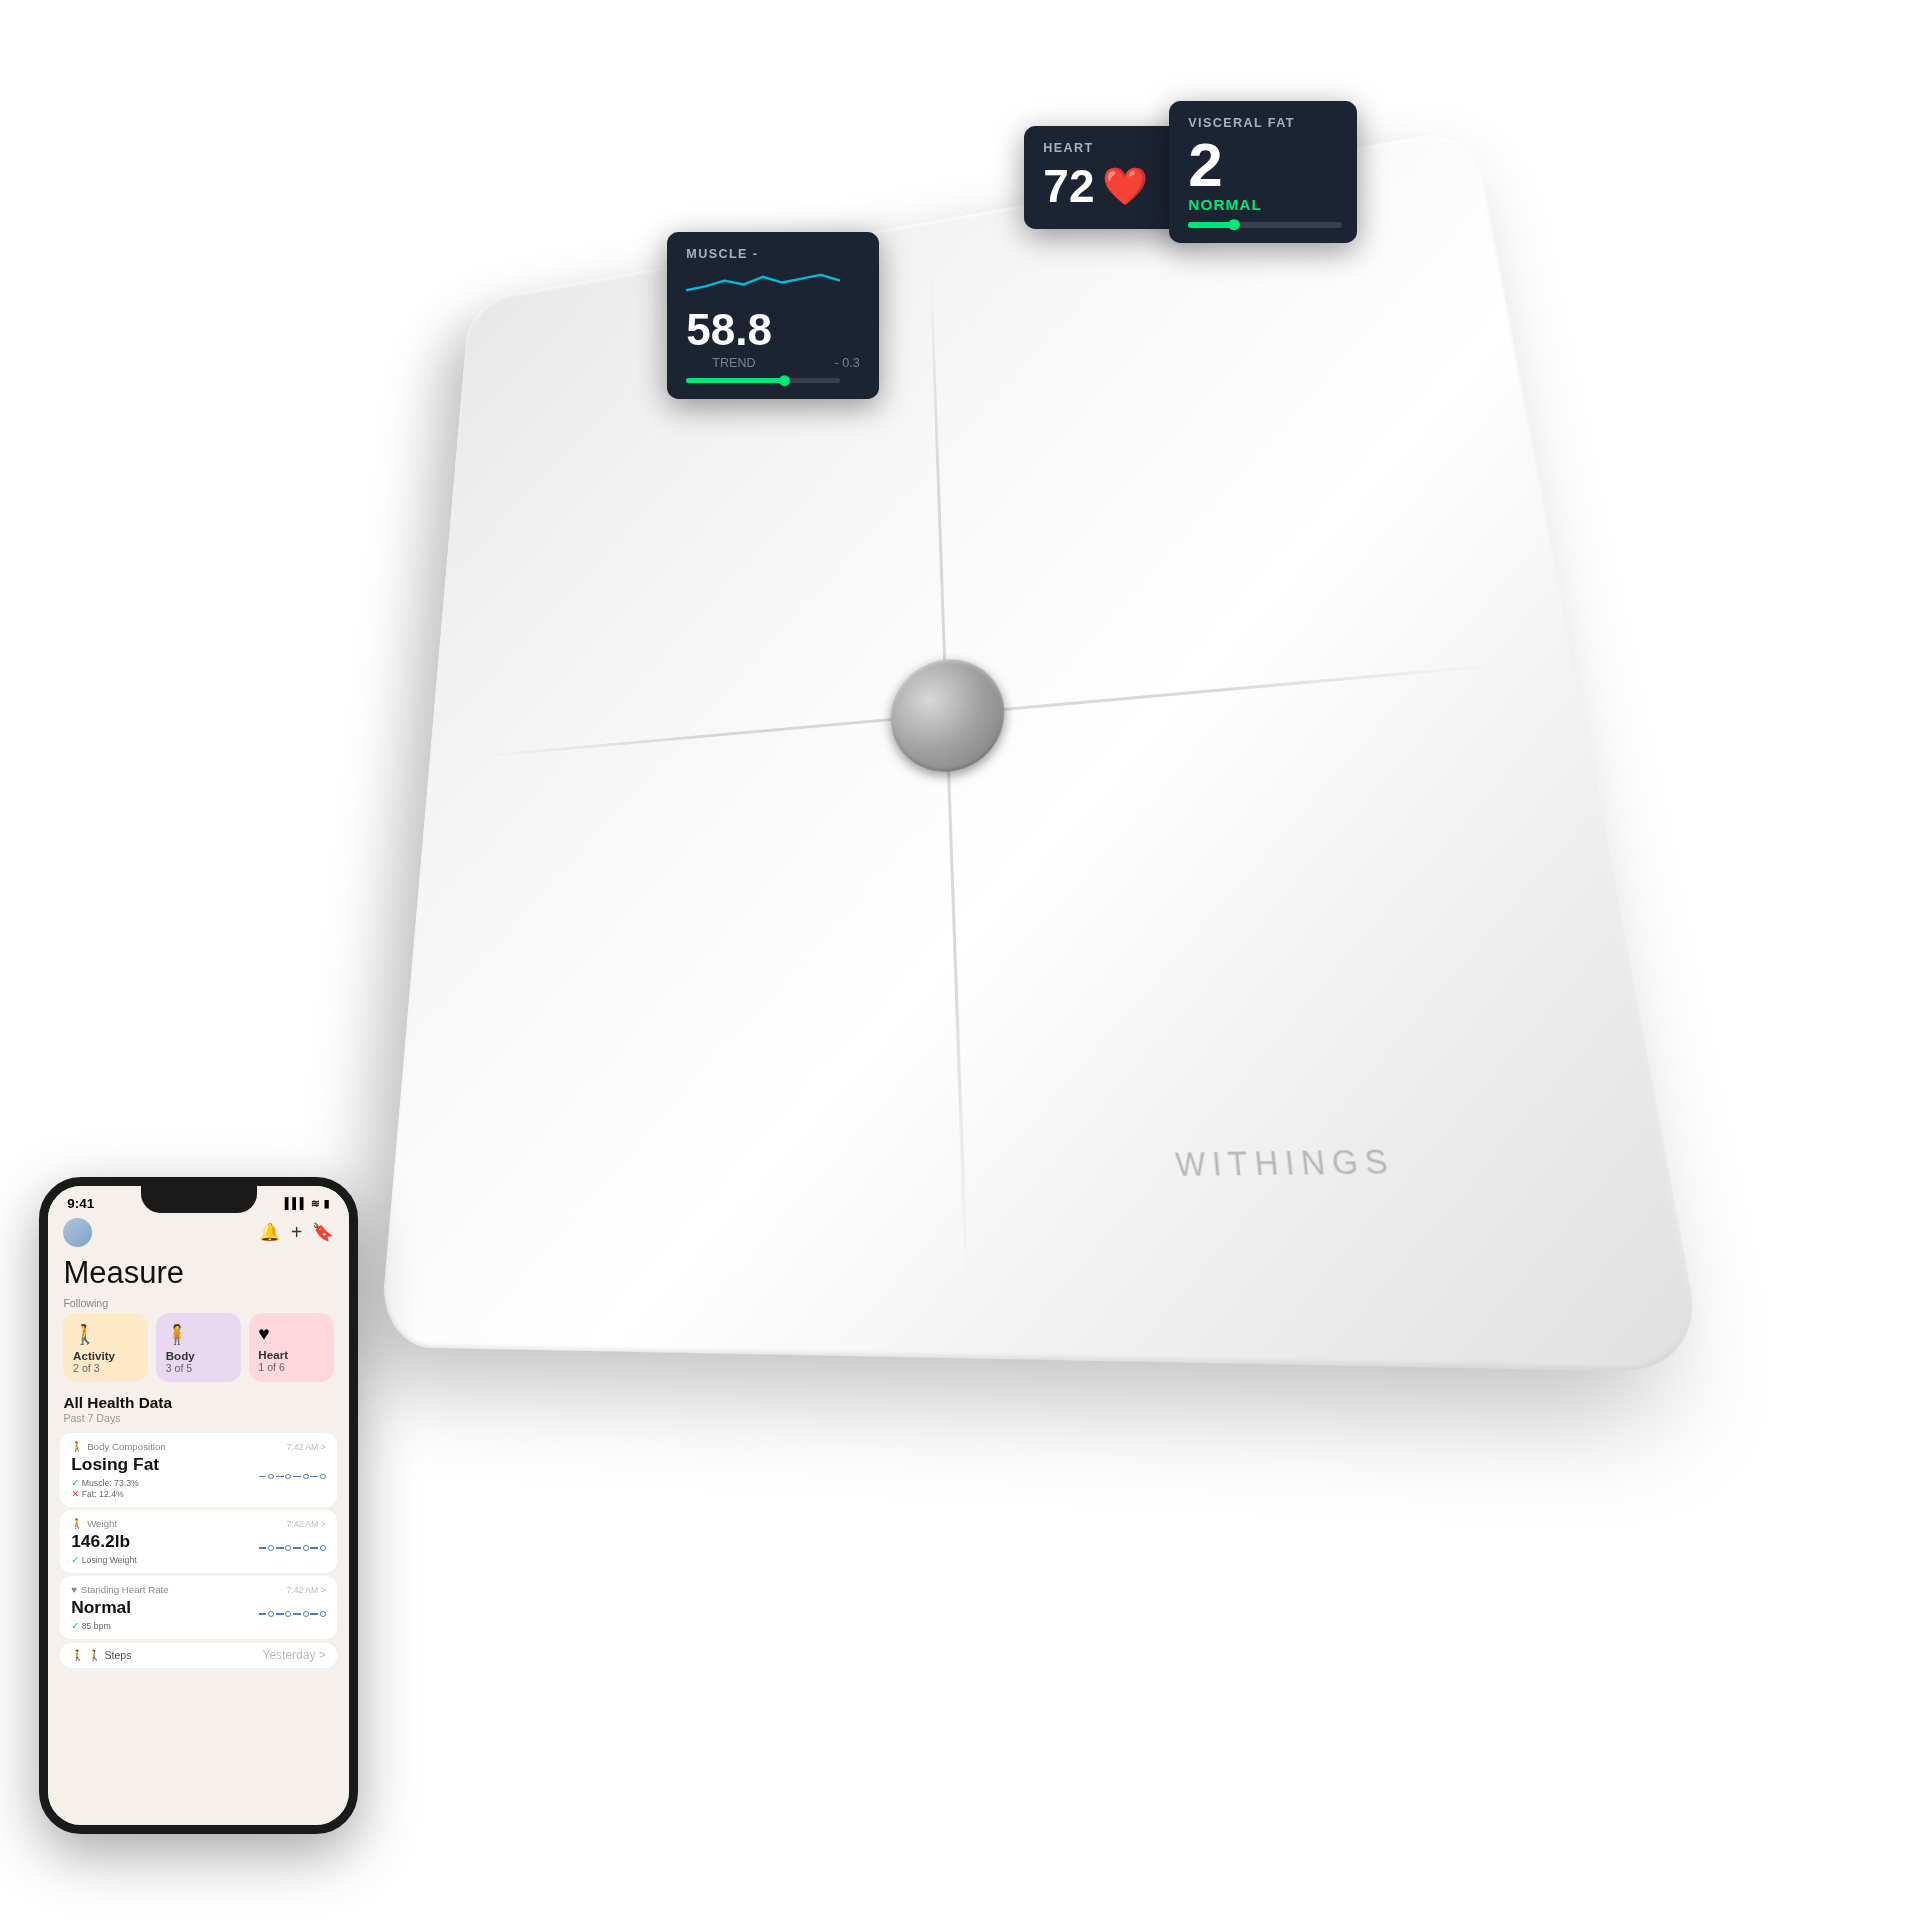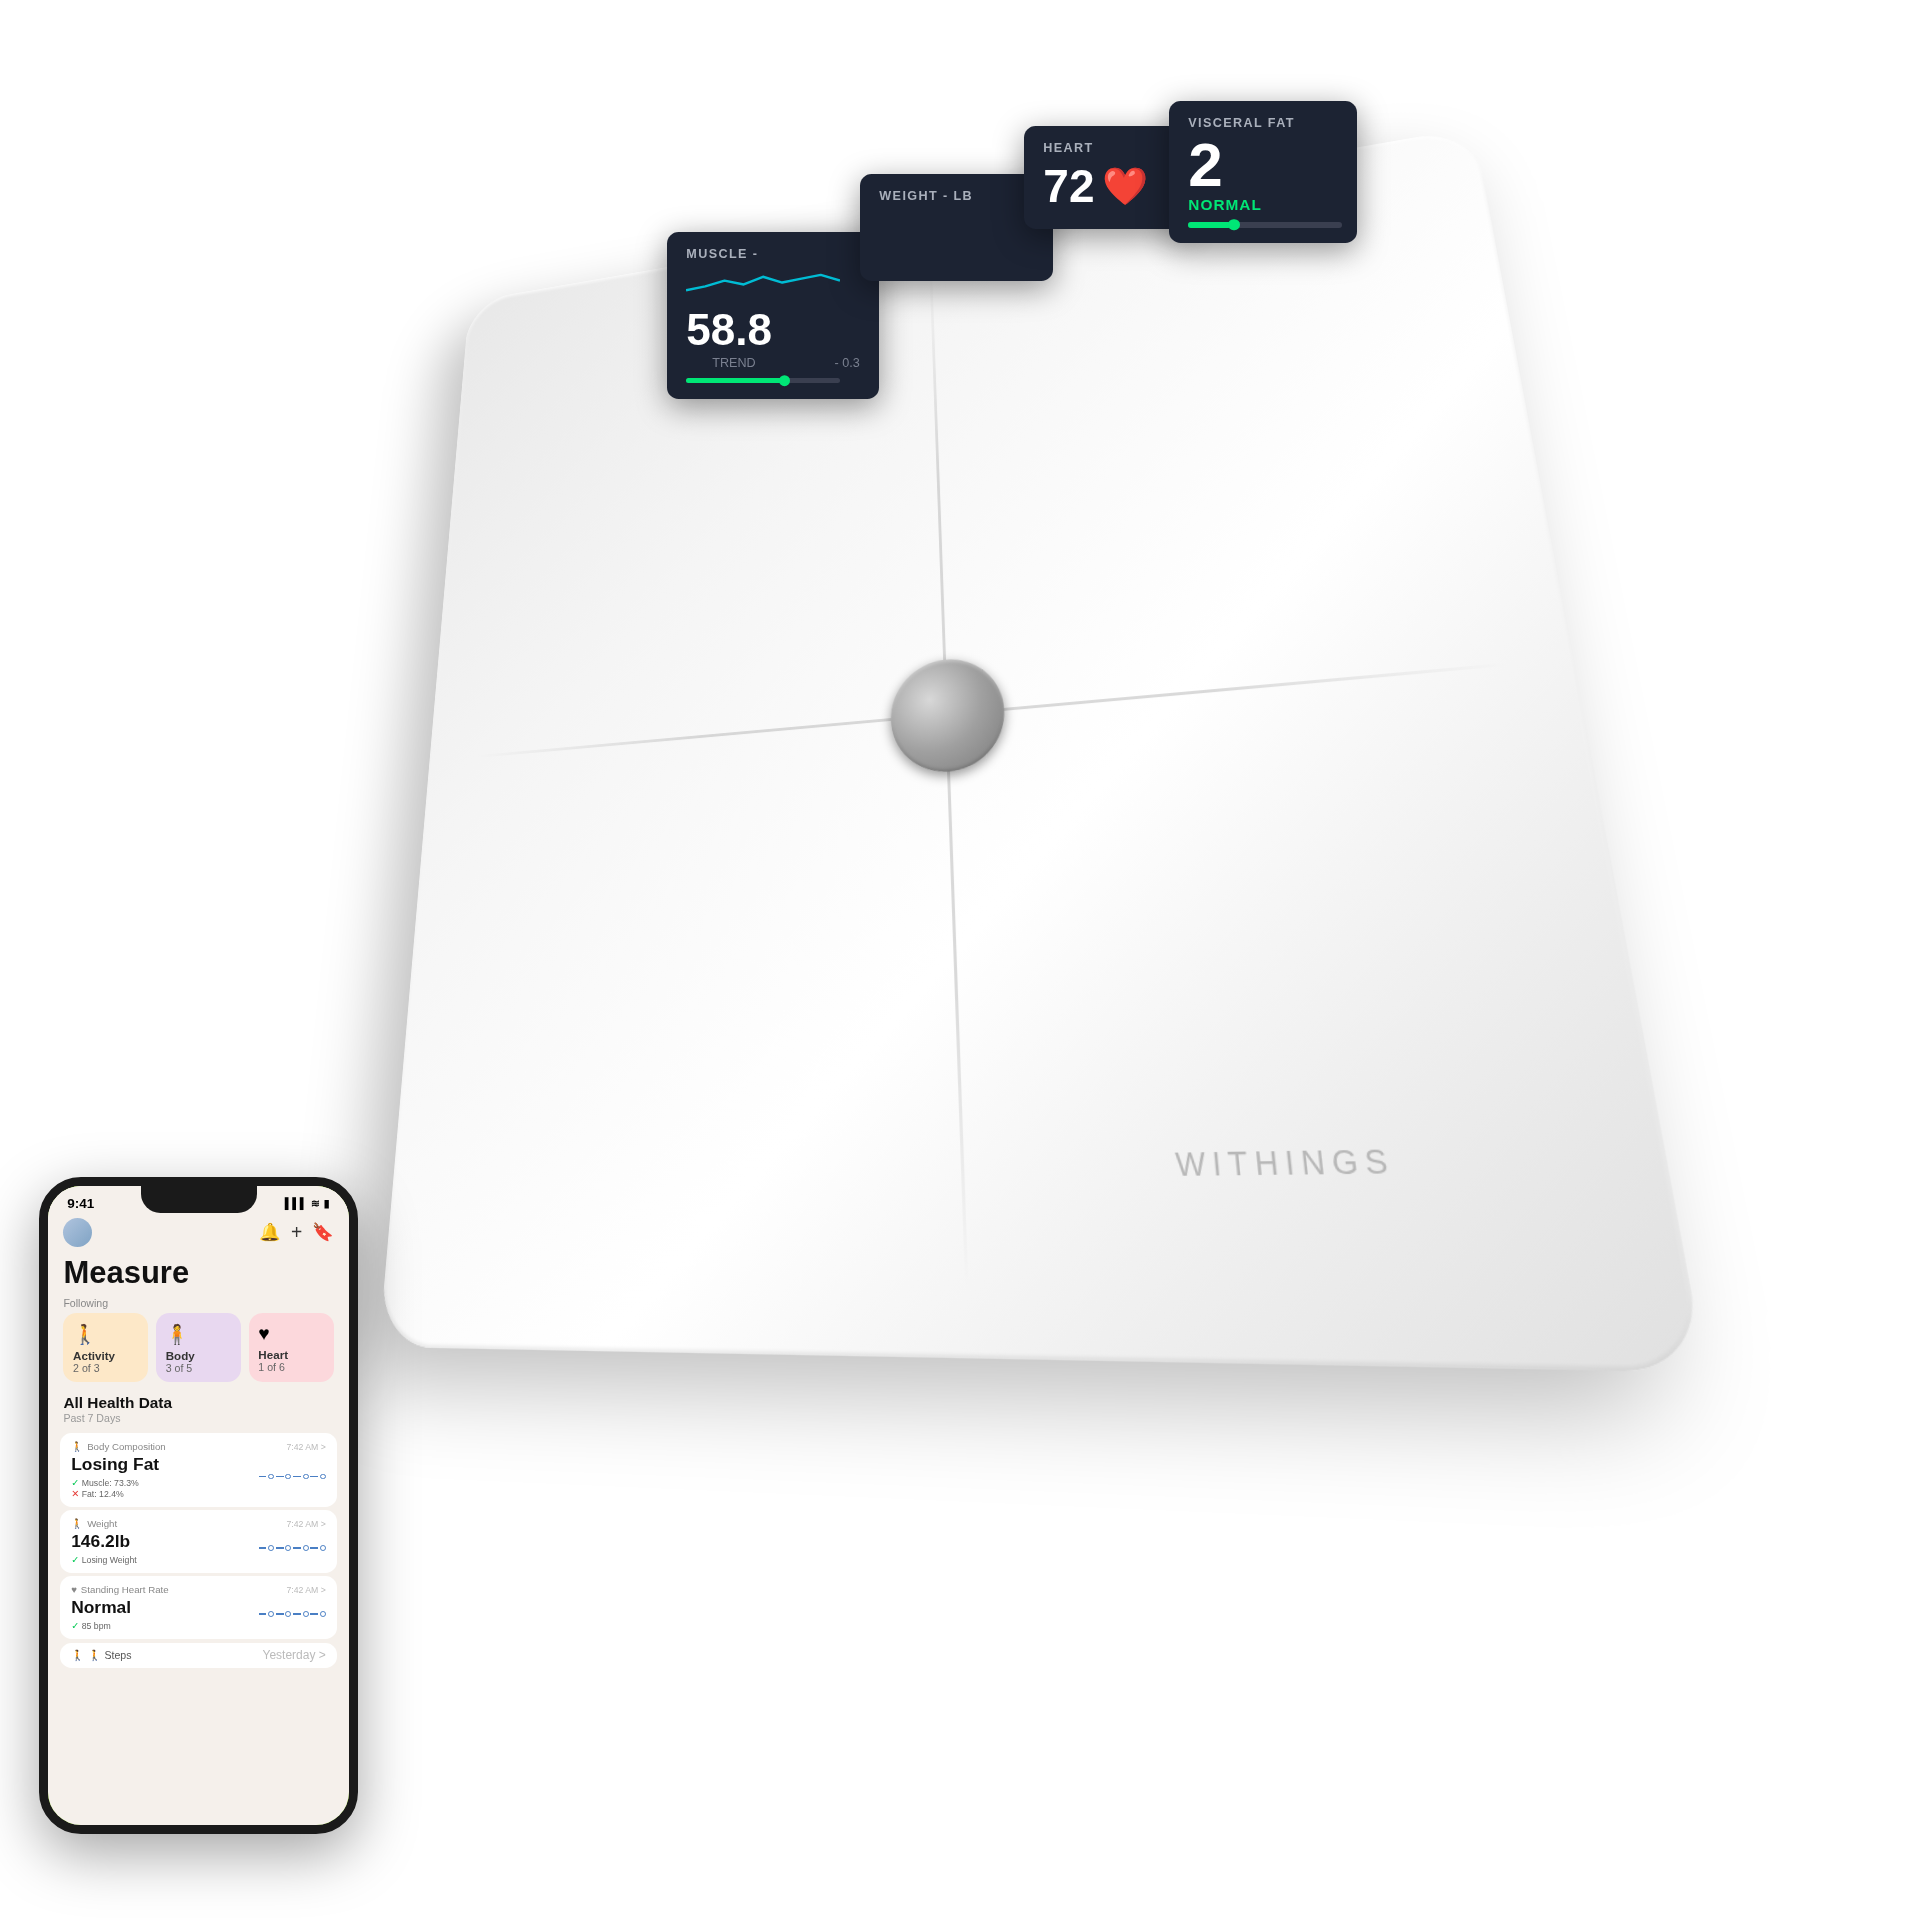--- a/index.html
+++ b/index.html
@@ -253,21 +253,21 @@
       border-radius: 50%;
       background: linear-gradient(135deg, #b0c4de, #7fa3c4);
       overflow: hidden;
     }
 
     .header-icons { display: flex; gap: 9.7px; align-items: center; font-size: 17.4px; color: #333; }
 
     
     .page-title {
       font-size: 31px;
-      font-weight: 700;
+      font-weight: 400;
       color: #111;
       padding: 1.9px 15.4px 5.8px;
     }
 
     .following-label {
       font-size: 10.6px;
       color: #888;
       padding: 0 15.4px 3.9px;
     }
 
@@ -427,24 +427,20 @@
     <div style="display:flex;justify-content:space-between;margin-top:3.9px;margin-left:26px;">
       <span class="trend-text">TREND</span>
       <span class="trend-text">- 0.3</span>
     </div>
     <div class="progress-bar-bg">
       <div class="progress-bar-fill" style="width:62%;"></div>
       <div class="progress-dot" style="left:60%;"></div>
     </div>
   </div>
 
-  <div class="data-card card-weight">
-    <div class="card-label">WEIGHT - LB</div>
-    <div style="height:58px;"></div>
-  </div>
 
   <div class="data-card card-heart">
     <div class="card-label">HEART</div>
     <div style="display:flex;align-items:center;gap:7.7px;">
       <span style="font-size:46px;font-weight:800;color:#fff;">72</span>
       <span style="font-size:37px;">❤️</span>
     </div>
   </div>
 
   <div class="data-card card-visceral">

